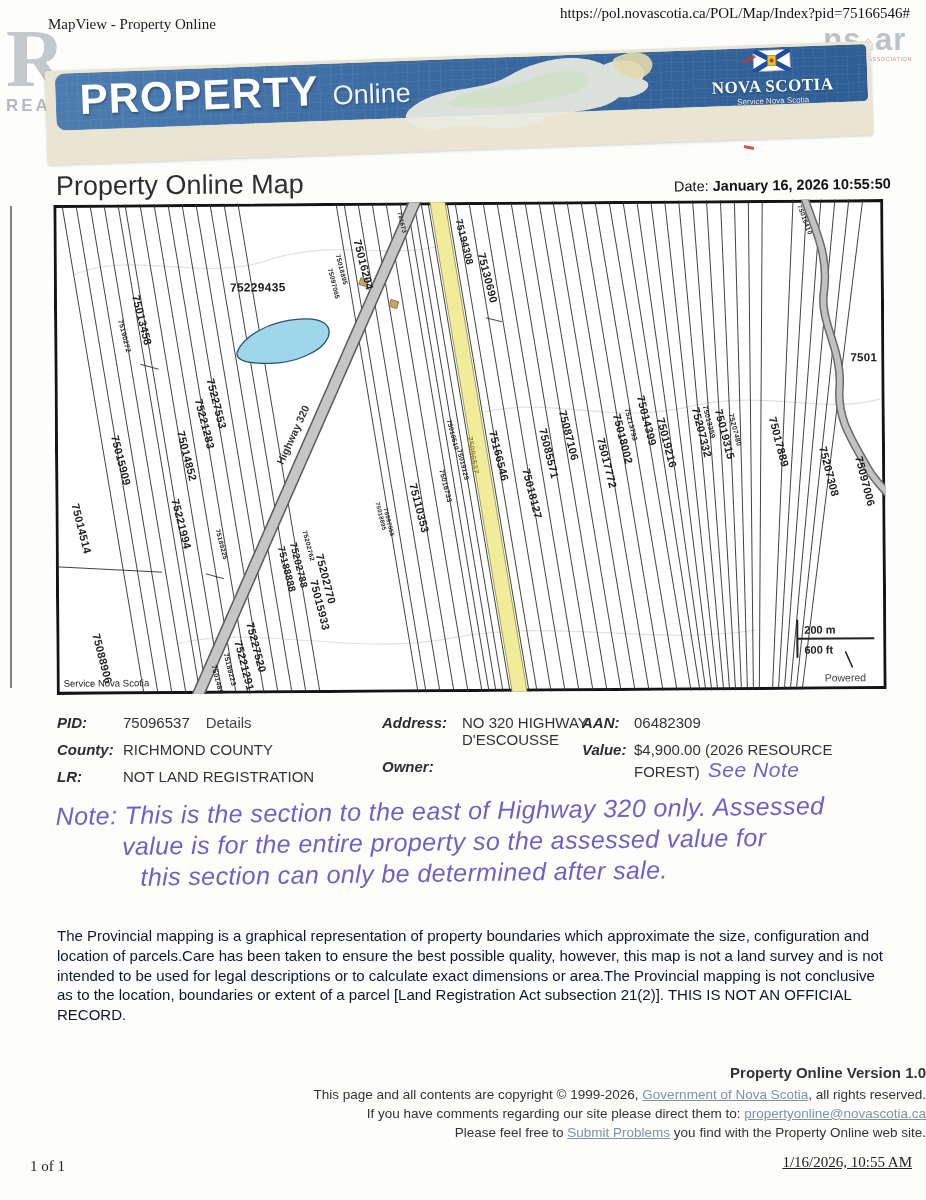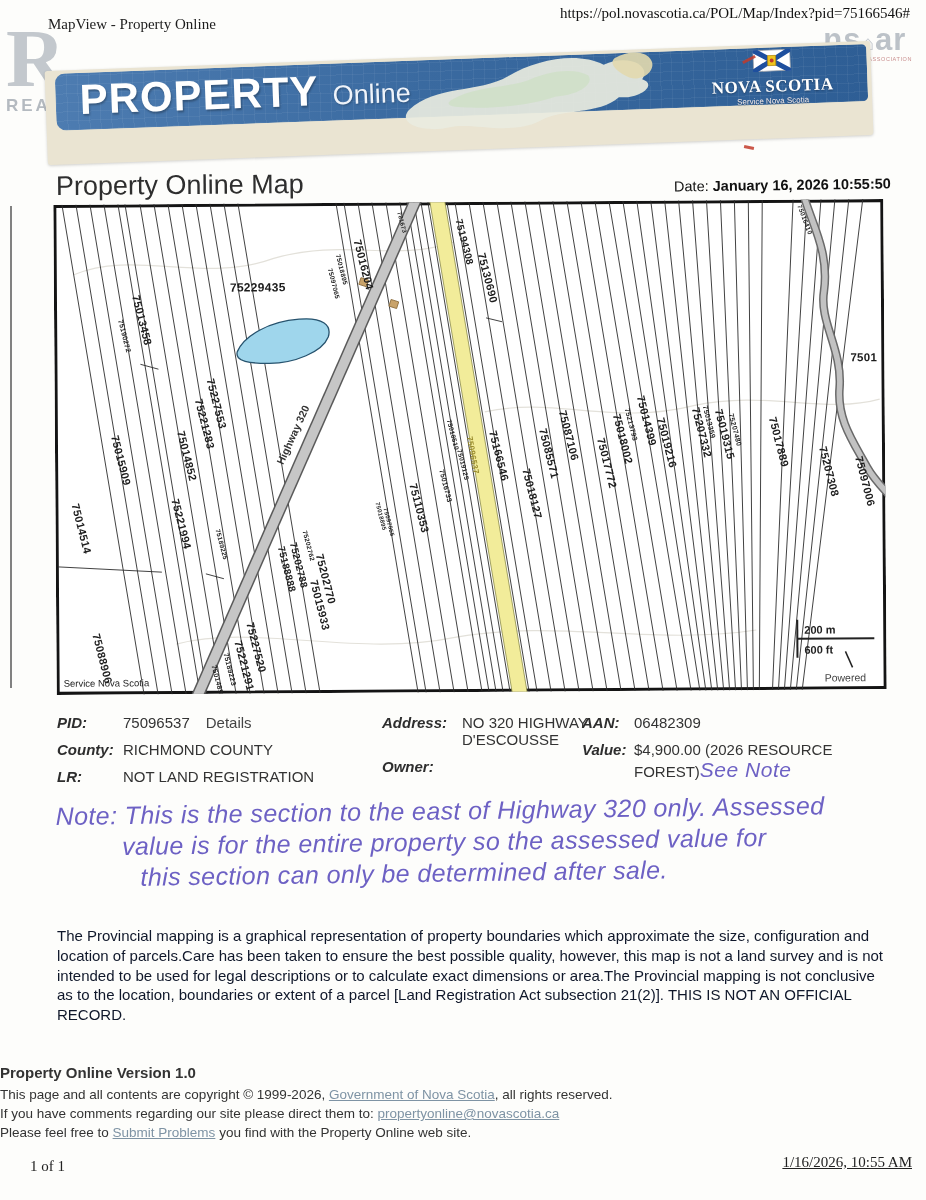--- a/index.html
+++ b/index.html
@@ -44,29 +44,29 @@
   .map-box{position:absolute;left:55px;top:202px;width:830px;height:490px;transform:rotate(-0.4deg);background:#ffffff;}
   
   .details{position:absolute;left:57px;top:714px;width:840px;font-size:15px;color:#333;}
   .dcol{position:absolute;top:0;}
   .dcolA{left:0;} .dcolB{left:325px;} .dcolC{left:525px;}
   .drow{display:flex;margin-bottom:10px;}
   .dlabel{font-weight:bold;color:#2e2e2e;font-style:italic;}
   .dcolA .dlabel{width:66px;} .dcolB .dlabel{width:80px;} .dcolC .dlabel{width:52px;}
   .details-link{margin-left:16px;color:#444;}
   .hand{font-style:italic;color:#6d61c4;letter-spacing:.5px;}
-  .see-note{font-size:21px;margin-left:0;}
+  .see-note{font-size:21px;margin-left:8px;}
   
   .note{position:absolute;left:56px;top:795px;width:850px;font-size:25px;line-height:1.24;
     color:#6d61c4;font-style:italic;letter-spacing:.4px;transform:rotate(-0.8deg);}
   .note-l2{padding-left:66px;} .note-l3{padding-left:84px;}
   
   .disclaimer{position:absolute;left:57px;top:926px;width:834px;font-size:15px;line-height:1.32;color:#0f172a;}
   
-  .footer{position:absolute;left:0;top:1064px;width:100%;text-align:left;color:#333;}
+  .footer{position:absolute;left:0;top:1064px;width:100%;text-align:right;color:#333;}
   .f-version{font-size:15px;font-weight:bold;margin-bottom:6px;}
   .f-line{font-size:13.5px;margin-bottom:4px;}
   .flink{color:#7e93a4;text-decoration:underline;cursor:pointer;}
   .pf-left{position:absolute;left:30px;top:1158px;font-family:"Liberation Serif",serif;font-size:15px;color:#222;}
   .pf-right{position:absolute;right:14px;top:1154px;font-family:"Liberation Serif",serif;font-size:15px;color:#222;text-decoration:underline;}
 </style>
 </head>
 <body>
 
 <div class="hdr-left">MapView - Property Online</div>

